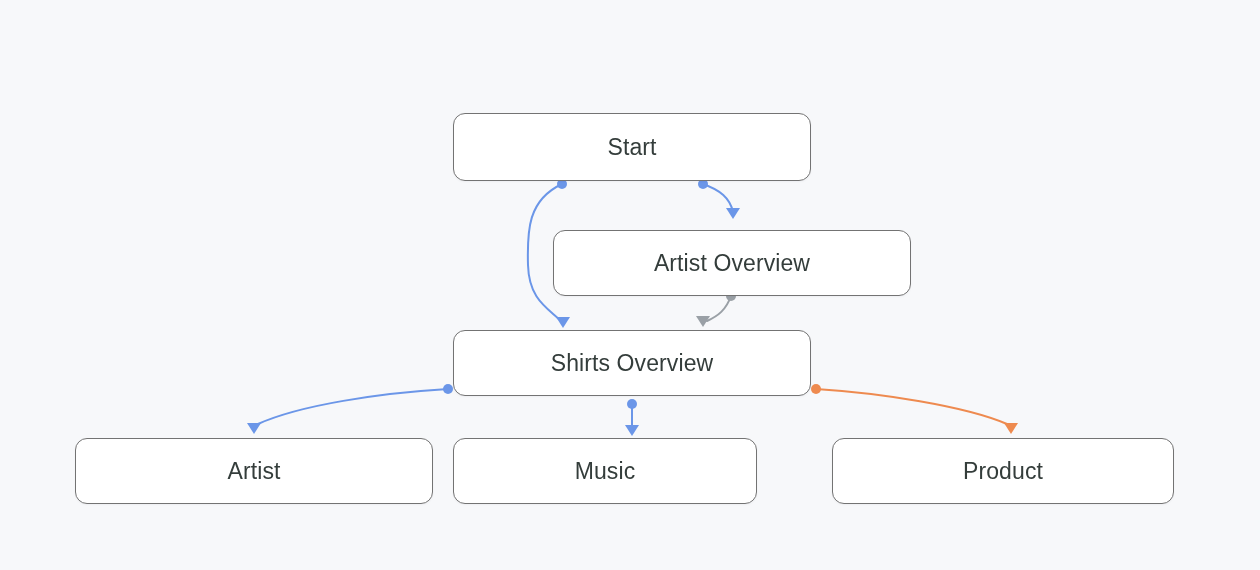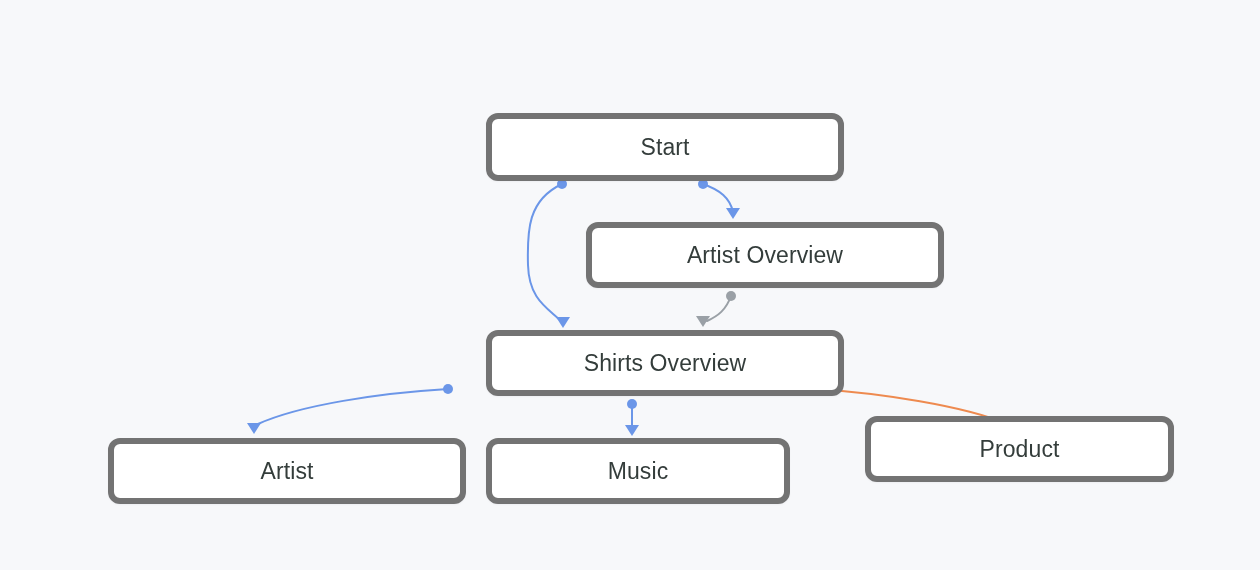--- a/index.html
+++ b/index.html
@@ -25,27 +25,26 @@
     left: 0;
     top: 0;
     width: 1260px;
     height: 570px;
     pointer-events: none;
   }
   .node {
     position: absolute;
     box-sizing: border-box;
     background: #ffffff;
-    border: 6px solid #737373;
+    border: 1px solid #737373;
     border-radius: 12px;
     display: flex;
     align-items: center;
     justify-content: center;
     box-shadow: 0 1px 2px rgba(16, 24, 40, 0.04);
-    margin-left: 33px;
   }
   .node-label {
     font-size: 23px;
     font-weight: 500;
     color: #343d3b;
     letter-spacing: 0.1px;
     line-height: 1;
     user-select: none;
     white-space: nowrap;
   }
@@ -83,29 +82,29 @@
       <g>
         <path d="M 816 389 C 880 393, 965 406, 1007 424" fill="none" stroke="#ee8a4f" stroke-width="2" stroke-linecap="round"></path>
         <polygon points="1004,423 1018,423 1011,434" fill="#ee8a4f"></polygon>
         <circle cx="816" cy="389" r="5" fill="#ee8a4f"></circle>
       </g>
     </svg>
   <div id="node-layer">
       <div class="node" style="left: 453px; top: 113px; width: 358px; height: 68px;">
         <span class="node-label">Start</span>
       </div>
-      <div class="node" style="left: 553px; top: 222px; width: 358px; height: 66px;">
+      <div class="node" style="left: 553px; top: 230px; width: 358px; height: 66px;">
         <span class="node-label">Artist Overview</span>
       </div>
       <div class="node" style="left: 453px; top: 330px; width: 358px; height: 66px;">
         <span class="node-label">Shirts Overview</span>
       </div>
       <div class="node" style="left: 75px; top: 438px; width: 358px; height: 66px;">
         <span class="node-label">Artist</span>
       </div>
       <div class="node" style="left: 453px; top: 438px; width: 304px; height: 66px;">
         <span class="node-label">Music</span>
       </div>
-      <div class="node" style="left: 832px; top: 416px; width: 309px; height: 66px;">
+      <div class="node" style="left: 832px; top: 438px; width: 342px; height: 66px;">
         <span class="node-label">Product</span>
       </div>
     </div>
 </div>
 
 </body></html>

